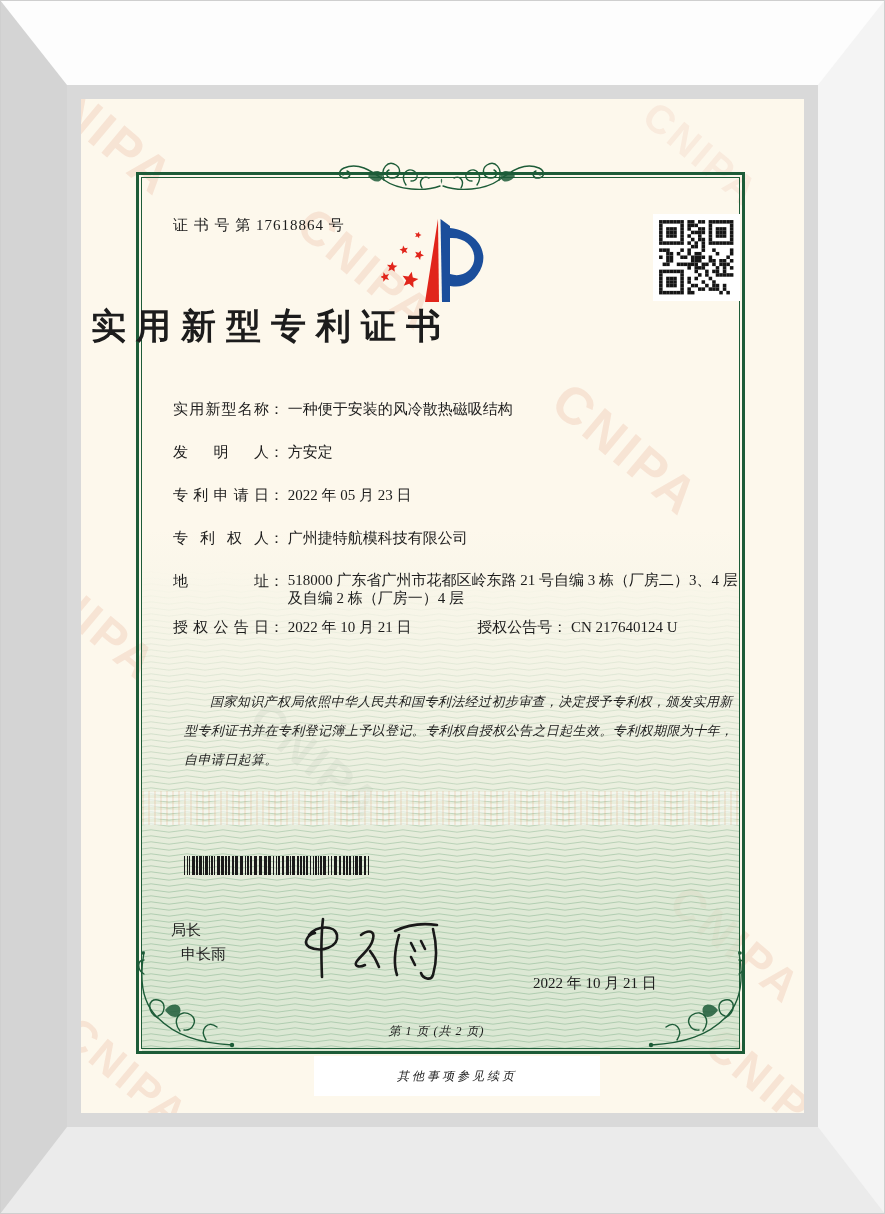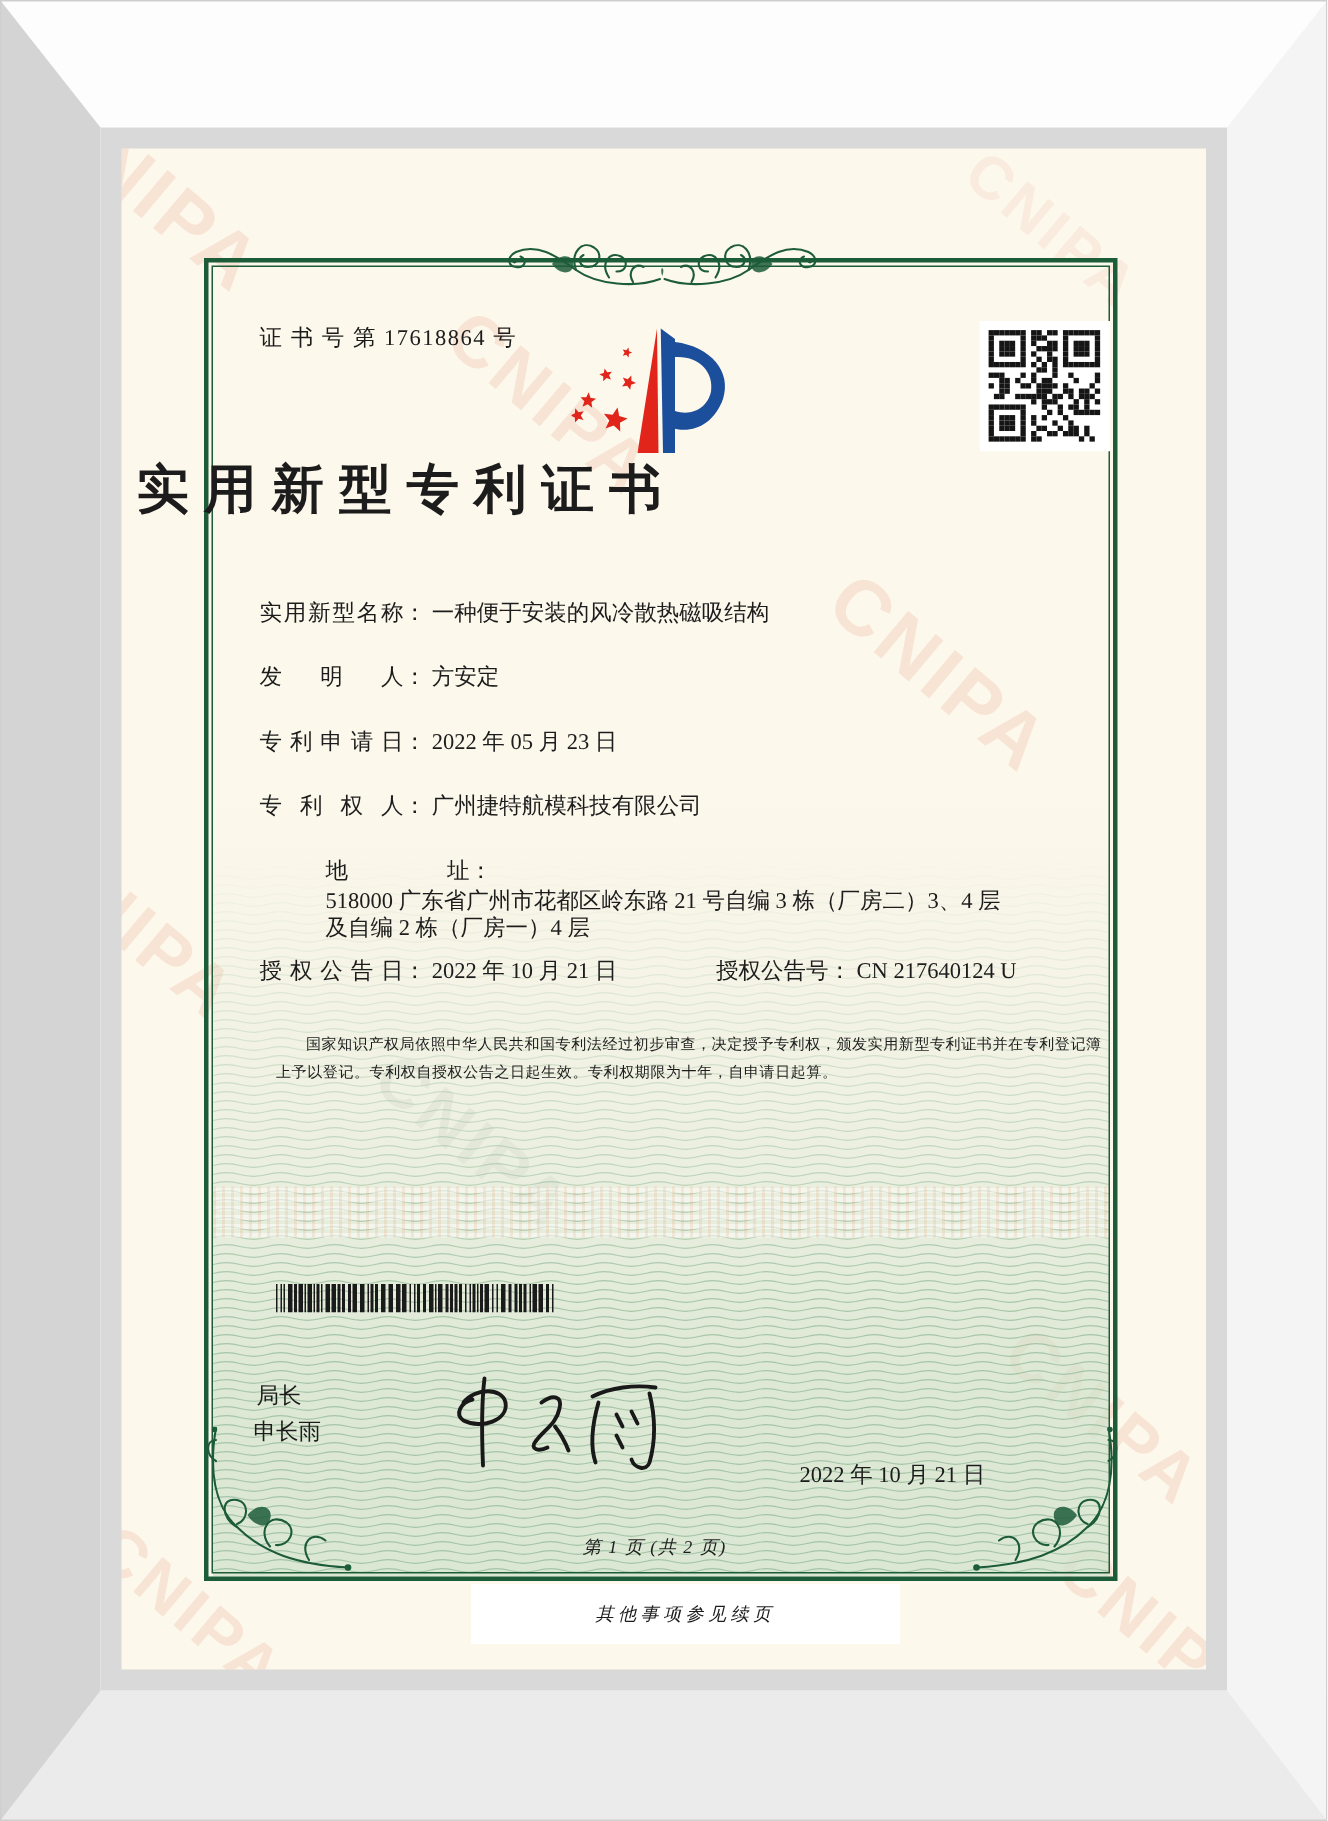--- a/index.html
+++ b/index.html
@@ -46,31 +46,31 @@
   .certno{position:absolute;left:92px;top:117px;font-size:15px;letter-spacing:1px;}
   .logo{position:absolute;left:300px;top:113px;}
   .qr{position:absolute;left:572px;top:115px;}
   .title{position:absolute;left:0;right:0;top:204px;text-align:left;font-size:35px;font-weight:bold;
          letter-spacing:10px;text-indent:10px;}
 
   .fields{position:absolute;left:92px;top:300px;right:58px;font-size:15px;line-height:21px;}
   .frow{margin-bottom:22px;white-space:nowrap;}
   .flabel{display:inline-block;width:96px;text-align:justify;text-align-last:justify;vertical-align:top;}
   .fvalue{display:inline-block;vertical-align:top;}
-  .frow.addr{white-space:normal;margin-bottom:10px;margin-left:44px;}
+  .frow.addr{white-space:normal;margin-bottom:10px;}
   .frow.addr .fvalue{width:452px;line-height:18px;}
   .grant .pair2{margin-left:62px;}
 
-  .body-text{position:absolute;left:103px;top:588px;width:558px;font-size:10px;line-height:19px;
-             letter-spacing:0.4px;}
+  .body-text{position:absolute;left:103px;top:588px;width:558px;font-size:13px;line-height:29px;
+             font-style:italic;letter-spacing:0.4px;}
   .body-text p{margin:0;text-indent:2em;}
 
   #barcode{position:absolute;left:103px;top:757px;}
   .sig-title{position:absolute;left:90px;top:822px;font-family:"Liberation Sans","DejaVu Sans",sans-serif;font-size:15px;}
-  .sig-name{position:absolute;left:88px;top:846px;font-family:"Liberation Sans","DejaVu Sans",sans-serif;font-size:15px;}
+  .sig-name{position:absolute;left:100px;top:846px;font-family:"Liberation Sans","DejaVu Sans",sans-serif;font-size:15px;}
   .sig-hand{position:absolute;left:214px;top:806px;}
   .sig-hand path{stroke:#191919;fill:none;stroke-width:2.6px;stroke-linecap:round;stroke-linejoin:round;}
   .issue-date{position:absolute;left:452px;top:875px;font-size:15px;}
 
   .pageinfo{position:absolute;left:55px;width:601px;top:924px;text-align:center;font-size:12px;font-style:italic;letter-spacing:1px;}
   .notebox{position:absolute;left:233px;top:957px;width:286px;height:40px;background:#ffffff;z-index:5;
            display:flex;align-items:center;justify-content:center;}
   .notebox span{font-size:12px;font-style:italic;letter-spacing:3px;}
 </style>
 </head>

